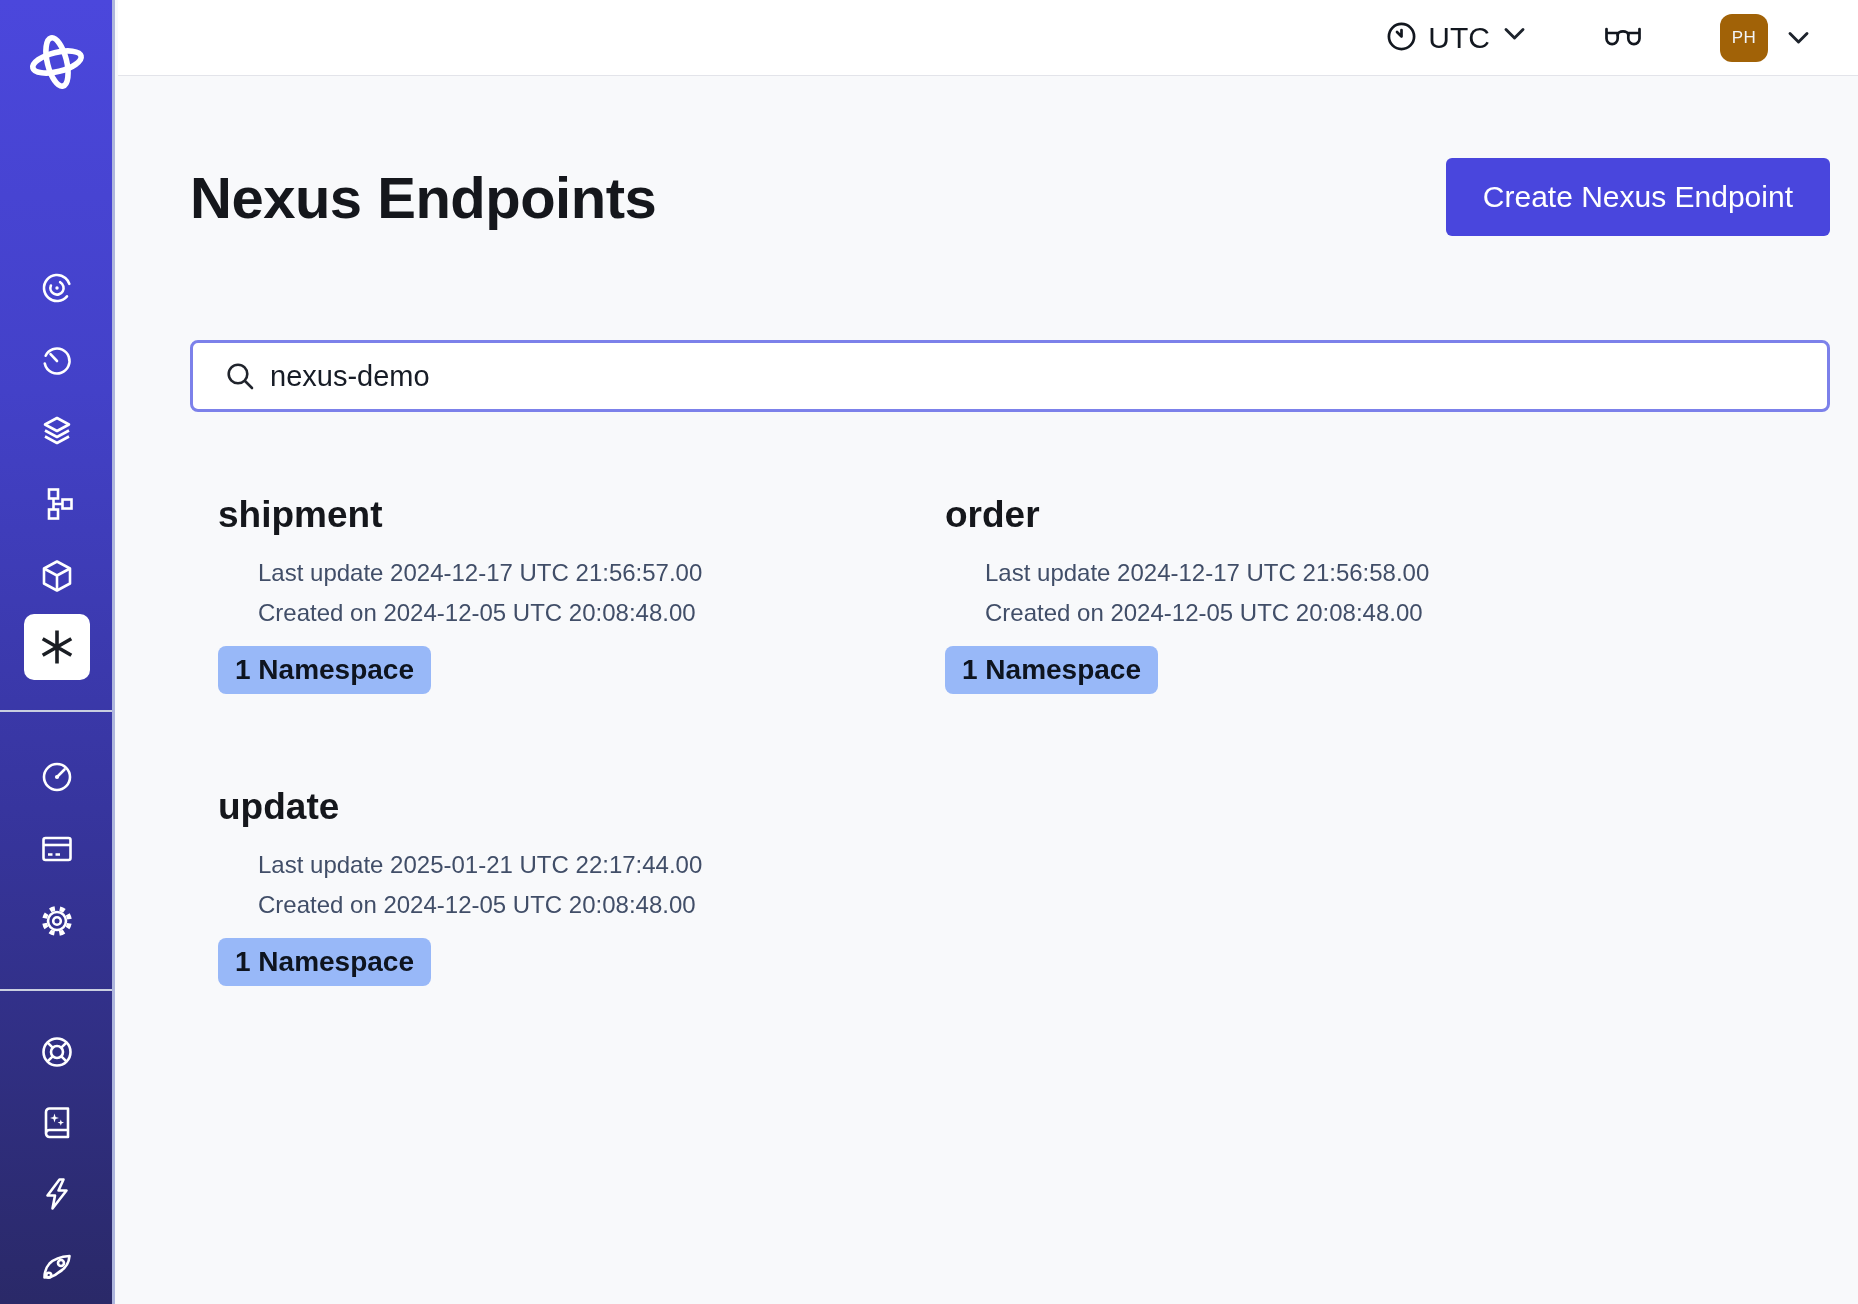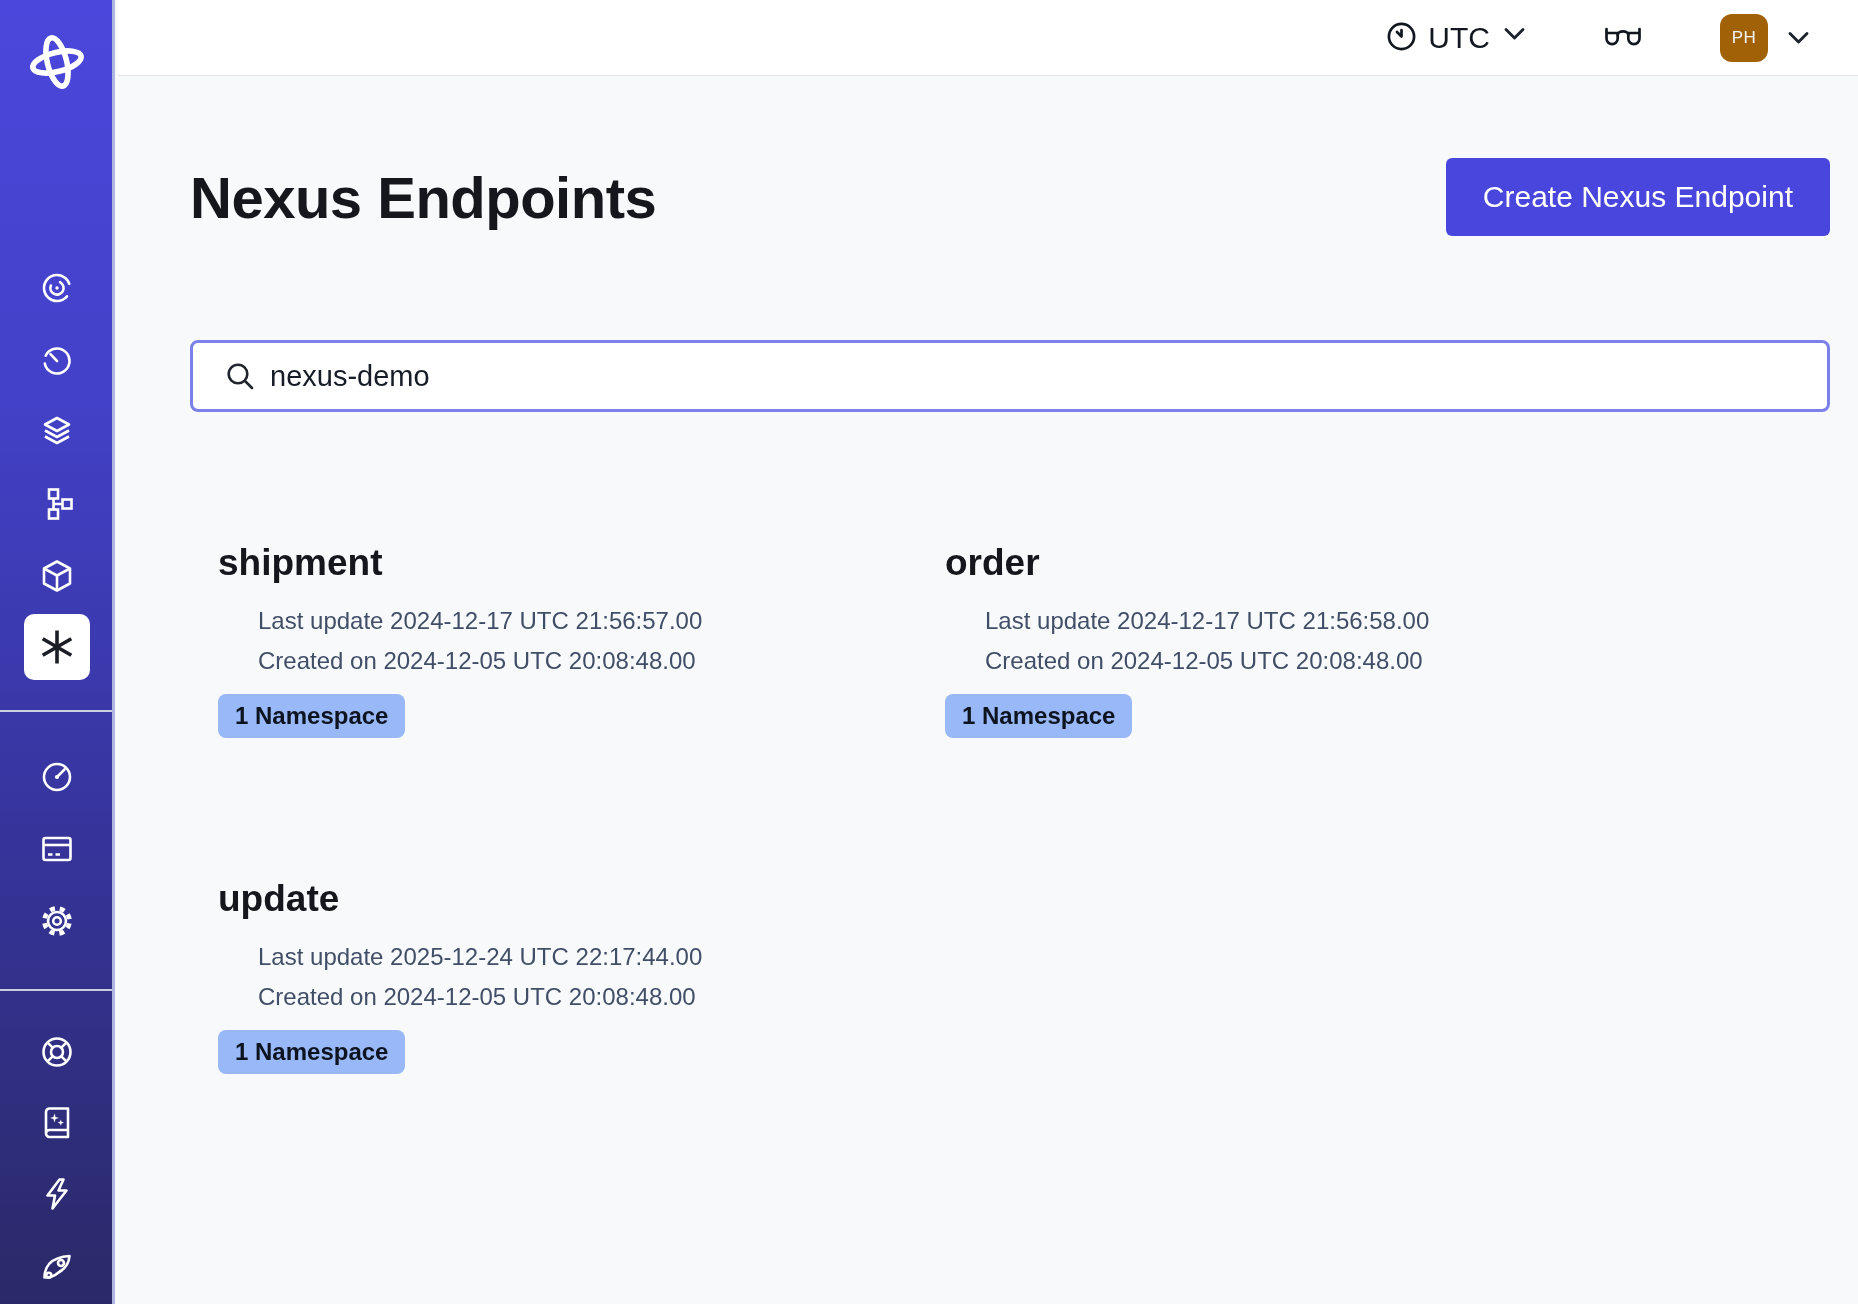--- a/index.html
+++ b/index.html
@@ -94,26 +94,26 @@
     font-family: "Liberation Sans", sans-serif;
   }
 
   .cards {
     margin: 82px 0 0 28px;
     display: grid;
     grid-template-columns: repeat(auto-fill, 727px);
     row-gap: 92px;
   }
   .card { cursor: pointer; }
-  .card-name { font-size: 37px; font-weight: 700; color: #15171c; margin-bottom: 17px; margin-top: 48px; }
+  .card-name { font-size: 37px; font-weight: 700; color: #15171c; margin-bottom: 17px; }
   .card-meta { font-size: 24px; color: #414e68; line-height: 40px; margin-left: 40px; }
   .badge {
     display: inline-block; margin-top: 13px;
     background: #98b8f8; color: #0e141f;
-    font-size: 24px; font-weight: 700;
+    font-size: 28px; font-weight: 700;
     padding: 8px 17px; border-radius: 8px;
   }
 </style>
 </head>
 <body>
 
 <nav class="sidebar">
   <div class="s-logo">
     <svg width="64" height="68" viewBox="0 0 80 84" fill="none">
       <g stroke="#ffffff" stroke-width="7">
@@ -283,18 +283,18 @@
 
     <div class="card">
       <div class="card-name">order</div>
       <div class="card-meta">Last update 2024-12-17 UTC 21:56:58.00</div>
       <div class="card-meta">Created on 2024-12-05 UTC 20:08:48.00</div>
       <span class="badge">1 Namespace</span>
     </div>
 
     <div class="card">
       <div class="card-name">update</div>
-      <div class="card-meta">Last update 2025-12-24 UTC 22:17:44.00</div>
+      <div class="card-meta">Last update 2025-01-21 UTC 22:17:44.00</div>
       <div class="card-meta">Created on 2024-12-05 UTC 20:08:48.00</div>
       <span class="badge">1 Namespace</span>
     </div>
   </div>
 </main>
 
 </body></html>

